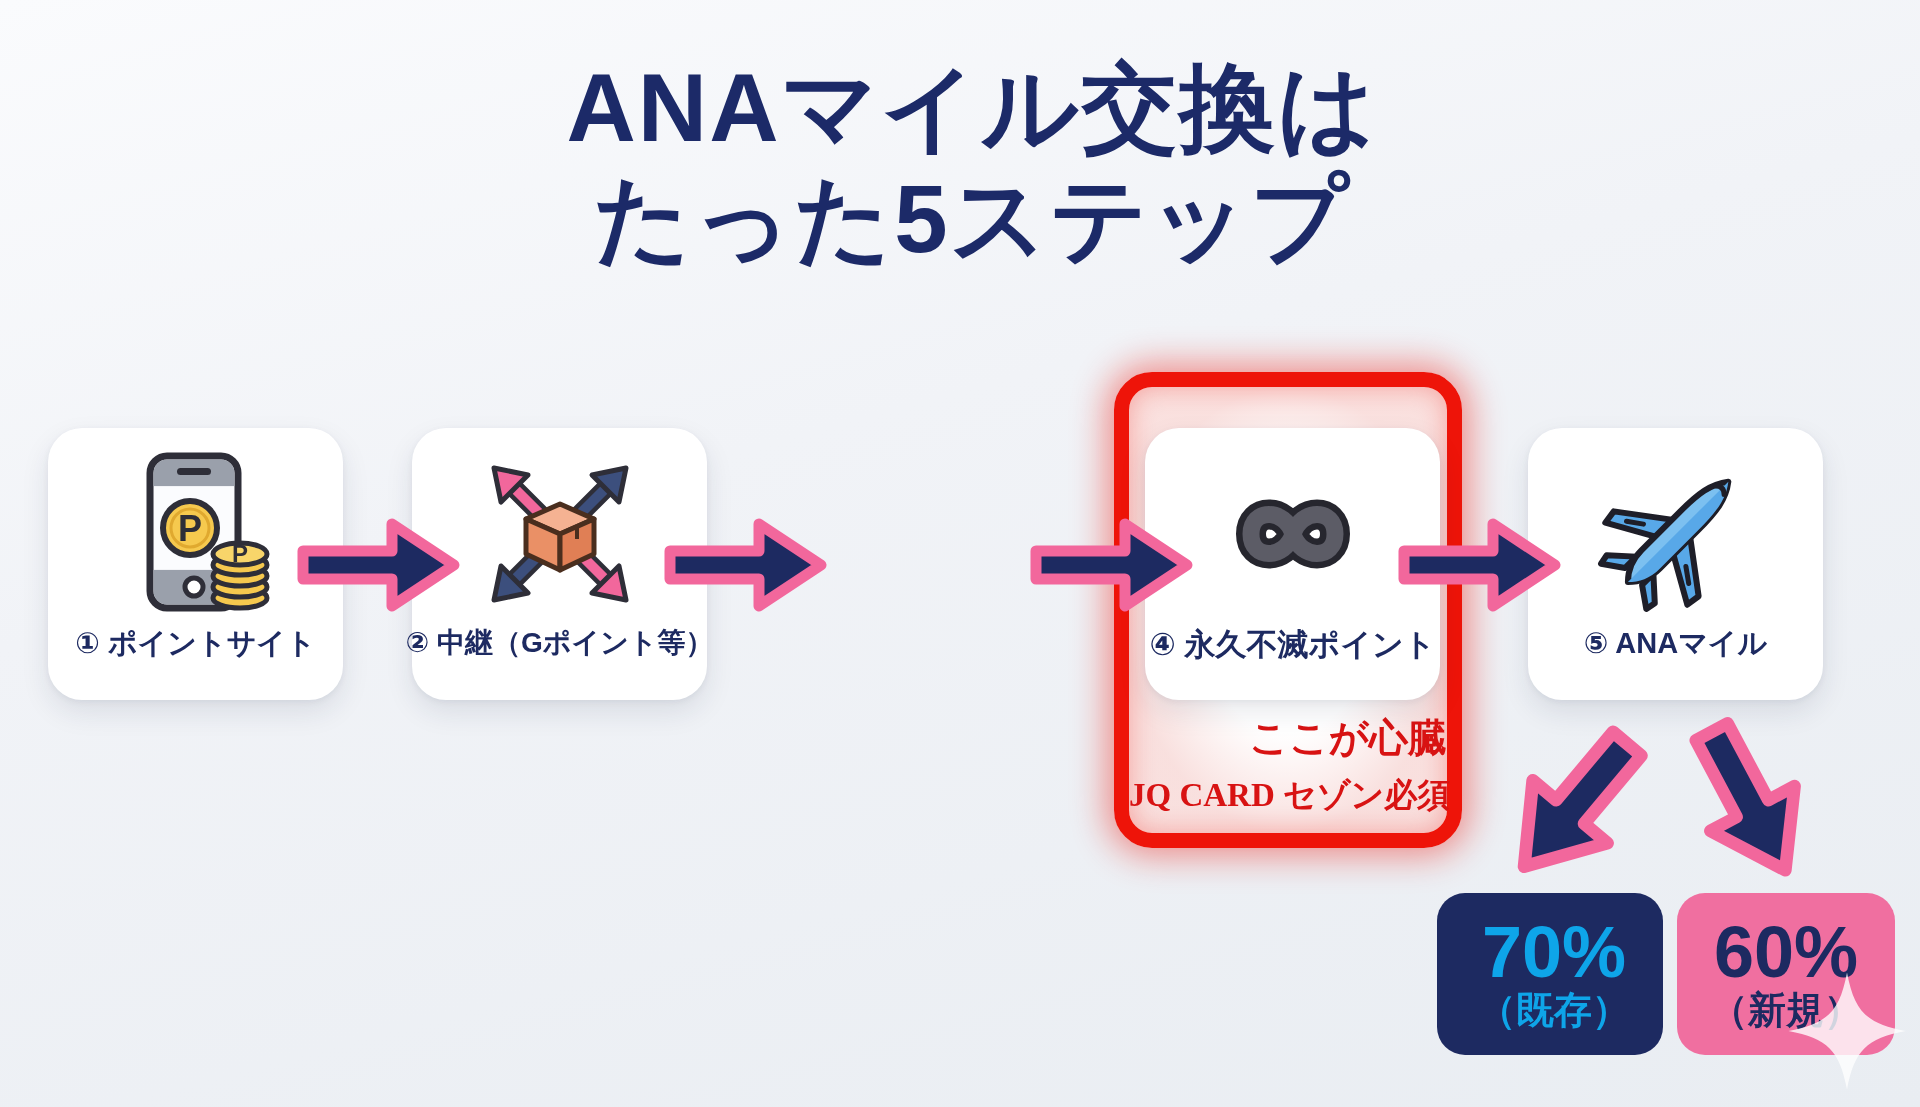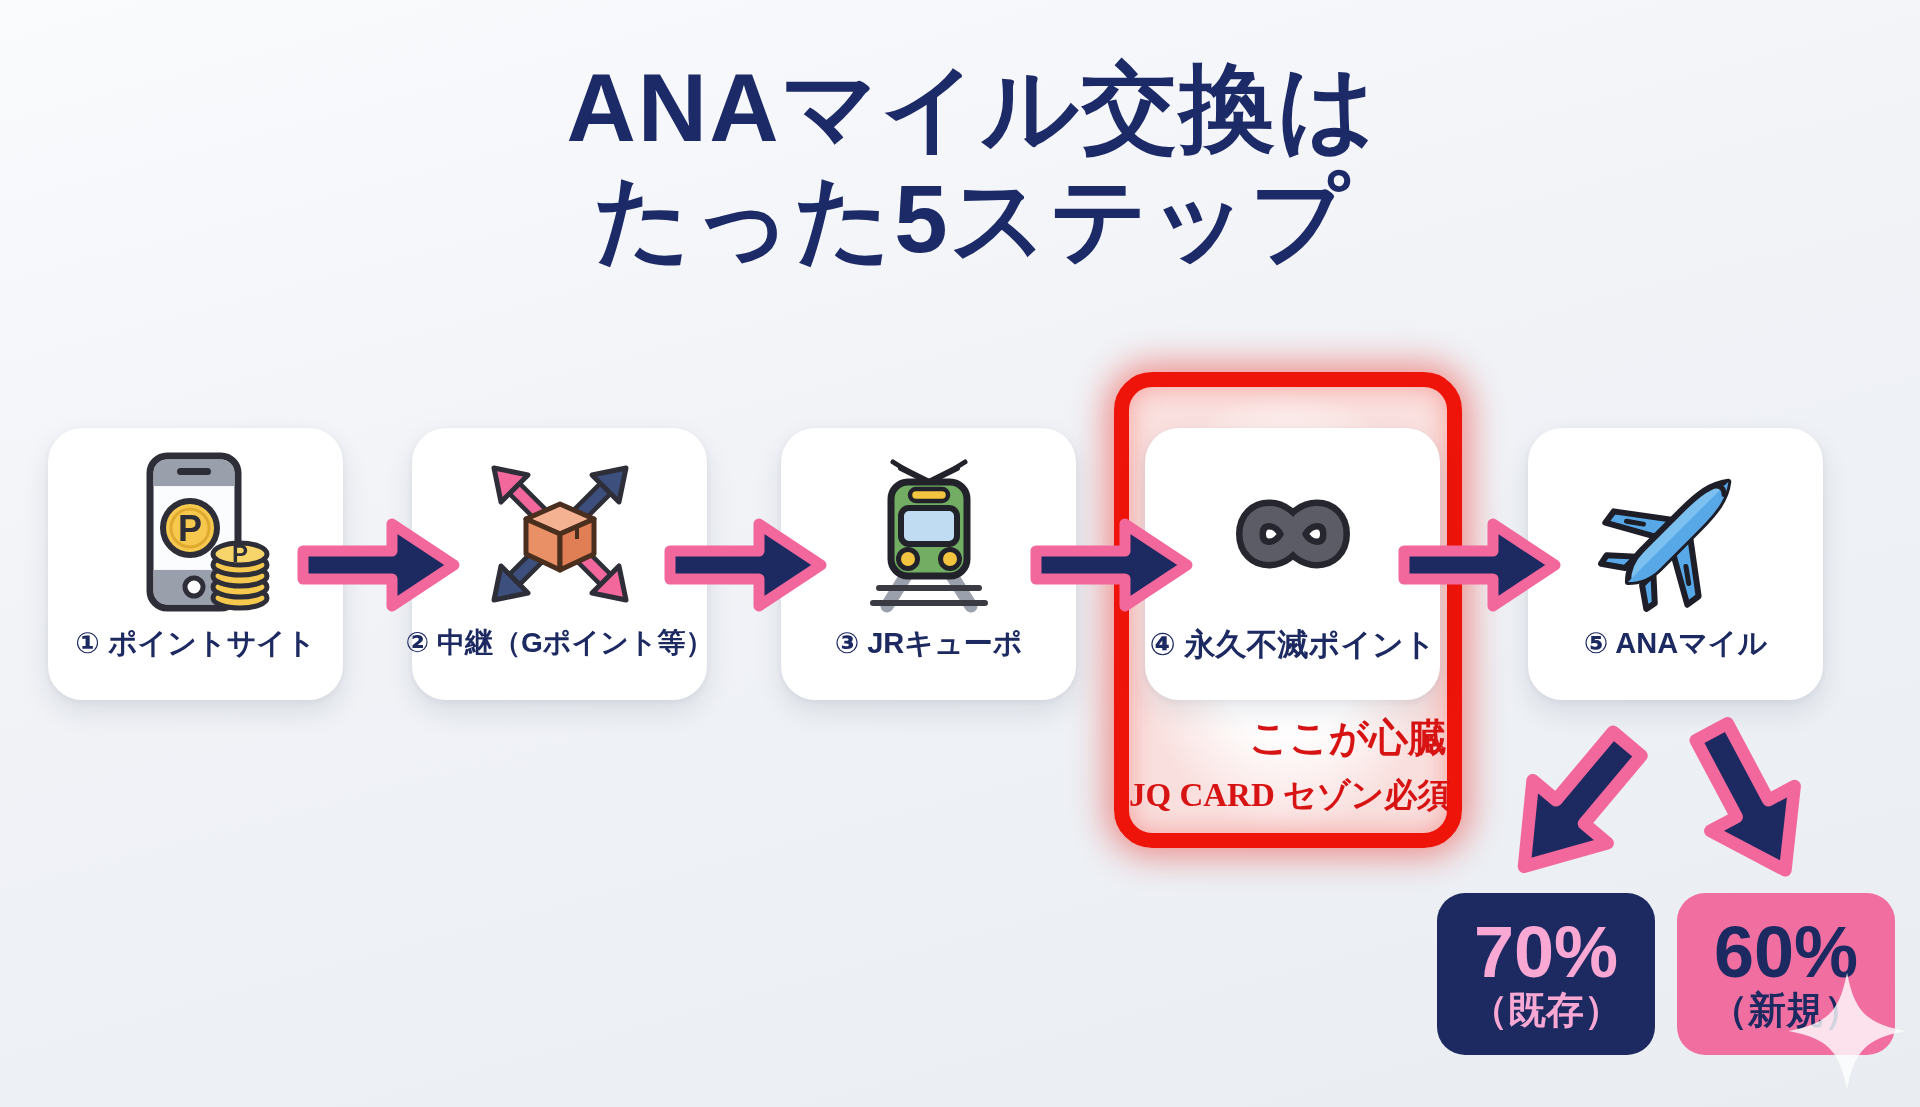--- a/index.html
+++ b/index.html
@@ -56,21 +56,21 @@
   .ar1{left:295px;}.ar2{left:662px;}.ar3{left:1028px;}.ar4{left:1396px;}
   .arrow-down{position:absolute;z-index:5;}
   .ad1{left:1512px;top:714px;width:126px;height:184px;transform:rotate(40deg);}
   .ad2{left:1688px;top:712px;width:122px;height:180px;transform:rotate(-28deg);}
   
   .outcome{
     position:absolute;top:893px;width:218px;height:162px;border-radius:28px;
     display:flex;flex-direction:column;align-items:center;justify-content:center;
     z-index:3;
   }
-  .outcome-navy{left:1437px;background:#1d2a61;color:#f9a8d4;}
+  .outcome-navy{left:1437px;background:#1d2a61;color:#0ea5e9;padding-left:8px;}
   .outcome-pink{left:1677px;background:#f06fa0;color:#1d2a61;}
   .outcome-value{font-size:72px;font-weight:900;line-height:1.02;}
   .outcome-note{font-size:38px;font-weight:800;line-height:1.1;}
   .sparkle{position:absolute;left:1786px;top:970px;width:122px;height:122px;z-index:6;opacity:.8;}
 </style>
 </head>
 <body>
 
 <div class="stage">
 
@@ -128,37 +128,20 @@
         </g>
         <polygon points="88,58 122,73 88,88 54,73" fill="#f5b292" stroke="#4a2e1e" stroke-width="5" stroke-linejoin="round"></polygon>
         <polygon points="54,73 88,88 88,124 54,108" fill="#ea9066" stroke="#4a2e1e" stroke-width="5" stroke-linejoin="round"></polygon>
         <polygon points="88,88 122,73 122,108 88,124" fill="#e07f55" stroke="#4a2e1e" stroke-width="5" stroke-linejoin="round"></polygon>
         <path d="M105 81 v12" stroke="#4a2e1e" stroke-width="4"></path>
       </svg>
     </div>
     <div class="card-label">② 中継（Gポイント等）</div>
   </div>
 
-  <div class="card c3">
-    <div class="icon-wrap">
-      <svg viewBox="0 0 176 176" width="176" height="176">
-        <path d="M60 22 L88 36 L116 22" stroke="#22222a" stroke-width="6" fill="none" stroke-linecap="round"></path>
-        <path d="M52 16 L68 26 M124 16 L108 26" stroke="#22222a" stroke-width="5" fill="none" stroke-linecap="round"></path>
-        <path d="M66 128 L46 160" stroke="#9ba1ac" stroke-width="13" stroke-linecap="round"></path>
-        <path d="M110 128 L130 160" stroke="#9ba1ac" stroke-width="13" stroke-linecap="round"></path>
-        <path d="M38 142 L138 142 M32 157 L144 157" stroke="#3a3a42" stroke-width="6" stroke-linecap="round"></path>
-        <rect x="50" y="36" width="76" height="94" rx="17" fill="#72ad63" stroke="#22222a" stroke-width="7"></rect>
-        <rect x="69" y="43" width="38" height="12" rx="6" fill="#f3c43f" stroke="#22222a" stroke-width="4.5"></rect>
-        <rect x="60" y="62" width="56" height="36" rx="8" fill="#bfdcf2" stroke="#22222a" stroke-width="6"></rect>
-        <circle cx="67" cy="113" r="9.5" fill="#f3c43f" stroke="#22222a" stroke-width="5"></circle>
-        <circle cx="109" cy="113" r="9.5" fill="#f3c43f" stroke="#22222a" stroke-width="5"></circle>
-      </svg>
-    </div>
-    <div class="card-label">③ JRキューポ</div>
-  </div>
 
   <div class="card c4">
     <div class="icon-wrap">
       <svg viewBox="0 0 176 176" width="176" height="176">
         <path d="M46 88 C46 62 80 62 88 88 C96 114 130 114 130 88 C130 62 96 62 88 88 C80 114 46 114 46 88 Z" fill="none" stroke="#26262e" stroke-width="30" stroke-linejoin="round"></path>
         <path d="M46 88 C46 62 80 62 88 88 C96 114 130 114 130 88 C130 62 96 62 88 88 C80 114 46 114 46 88 Z" fill="none" stroke="#5c5c66" stroke-width="17" stroke-linejoin="round"></path>
       </svg>
     </div>
     <div class="card-label">④ 永久不滅ポイント</div>
   </div>

